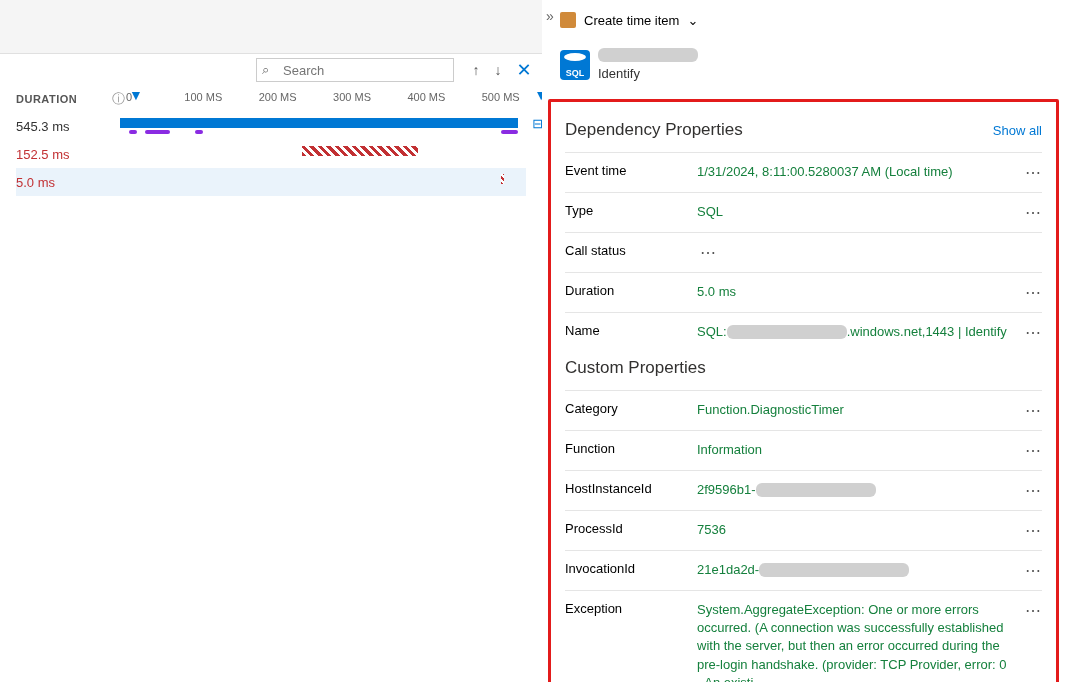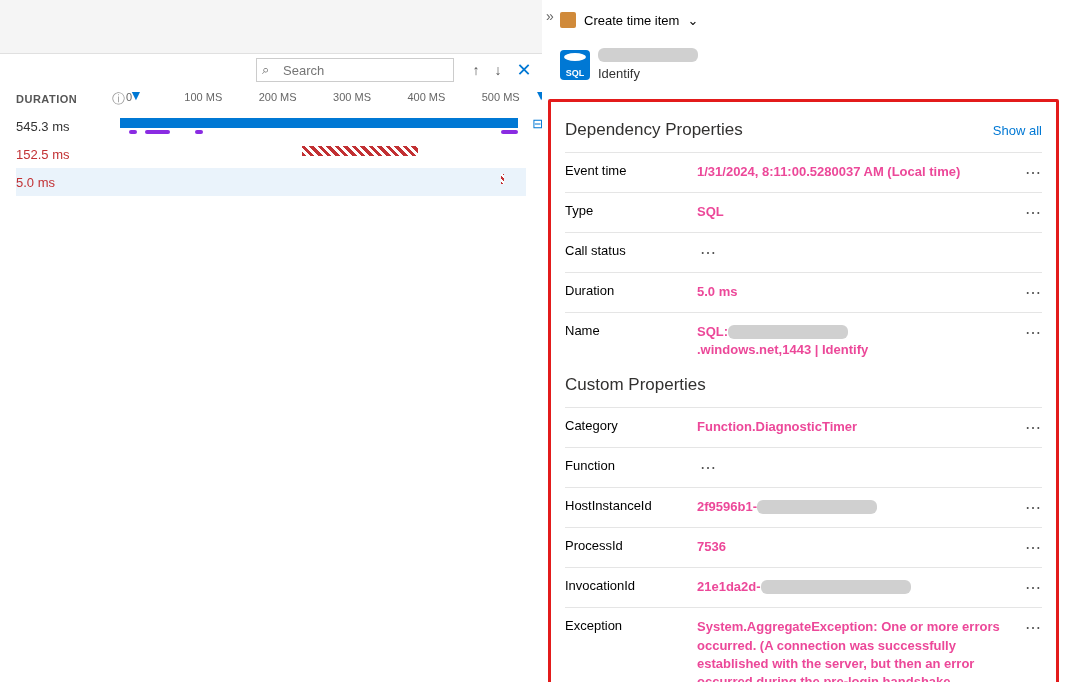--- a/index.html
+++ b/index.html
@@ -39,21 +39,21 @@
 .sql-row { display: flex; align-items: center; gap: 8px; margin-top: 20px; }
 .sql-badge { width: 30px; height: 30px; background: #0078d4; border-radius: 4px; color: #fff; font-size: 9px; font-weight: 600; display: flex; align-items: flex-end; justify-content: center; padding-bottom: 2px; position: relative; }
 .sql-badge::before { content: ''; position: absolute; top: 3px; left: 4px; right: 4px; height: 8px; background: #fff; border-radius: 50%; }
 .redacted { display: inline-block; height: 14px; background: #d0d0d0; border-radius: 6px; }
 .red-box { border: 3px solid #e31b1b; margin: 12px 6px 6px 6px; padding: 12px 14px 6px 14px; border-radius: 2px; }
 .section-header { display: flex; justify-content: space-between; align-items: center; margin: 6px 0 12px 0; }
 .section-title { font-size: 17px; font-weight: 400; color: #323130; }
 .show-all { color: #0078d4; font-size: 13px; cursor: pointer; }
 .prop-row { display: flex; align-items: flex-start; padding: 10px 0; border-top: 1px solid #e5e5e5; font-size: 13px; }
 .prop-key { width: 132px; color: #000000; flex-shrink: 0; }
-.prop-val { flex: 1; color: #ec4899; padding-right: 10px; word-wrap: break-word; line-height: 1.4; font-weight: bold; }
+.prop-val { flex: 1; color: #15803d; padding-right: 10px; word-wrap: break-word; line-height: 1.4; }
 .prop-more { color: #555; cursor: pointer; font-size: 16px; letter-spacing: 1px; width: 20px; text-align: right; }
 .val-line { display: flex; align-items: center; gap: 0; flex-wrap: wrap; }
 </style>
 </head>
 <body>
 
 <div class="left-panel">
   <div class="top-bar"></div>
   <div class="search-row">
     <div class="search-box">
@@ -165,20 +165,21 @@
       <span class="section-title">Custom Properties</span>
     </div>
 
     <div class="prop-row">
       <span class="prop-key">Category</span>
       <span class="prop-val">Function.DiagnosticTimer</span>
       <span class="prop-more">⋯</span>
     </div>
     <div class="prop-row">
       <span class="prop-key">Function</span>
+      <span class="prop-val">Information</span>
       <span class="prop-more">⋯</span>
     </div>
     <div class="prop-row">
       <span class="prop-key">HostInstanceId</span>
       <span class="prop-val">
         <span class="val-line">
           <span>2f9596b1-</span>
           <span class="redacted" style="width:120px;"></span>
         </span>
       </span>

